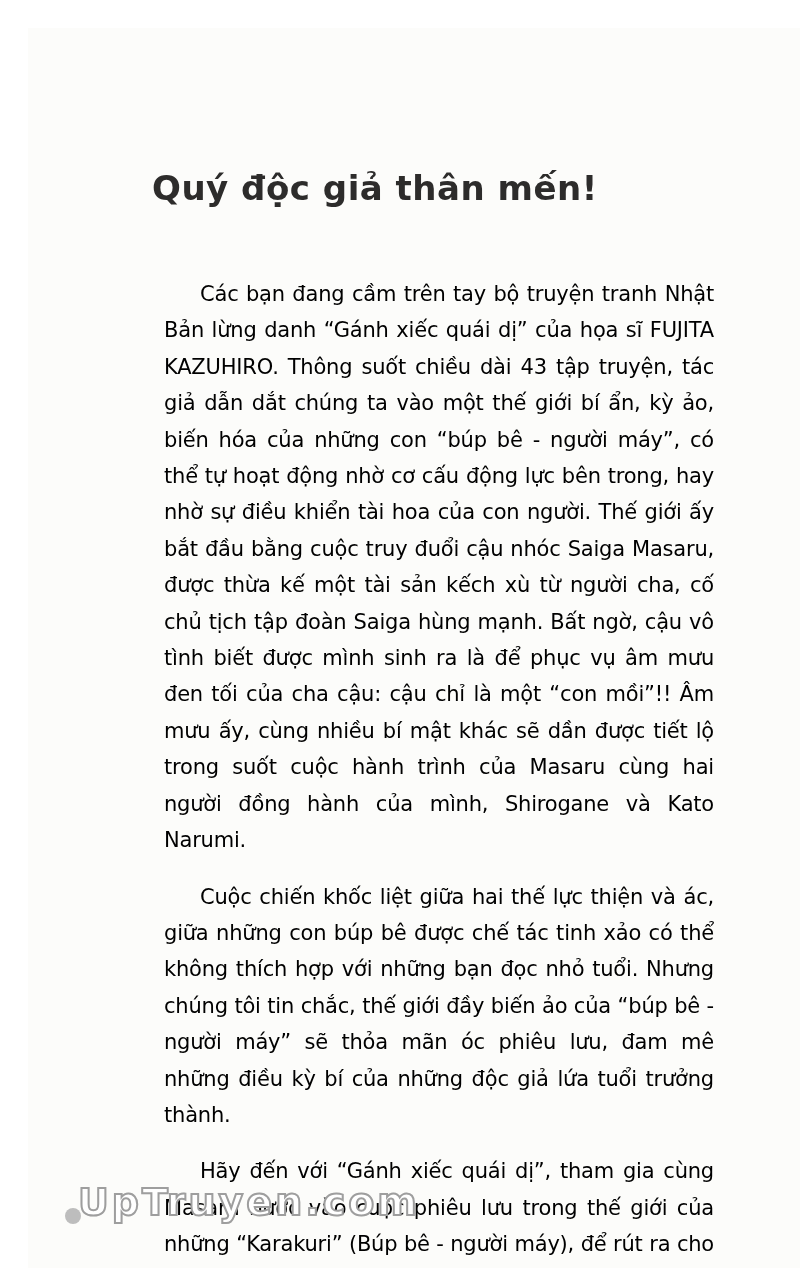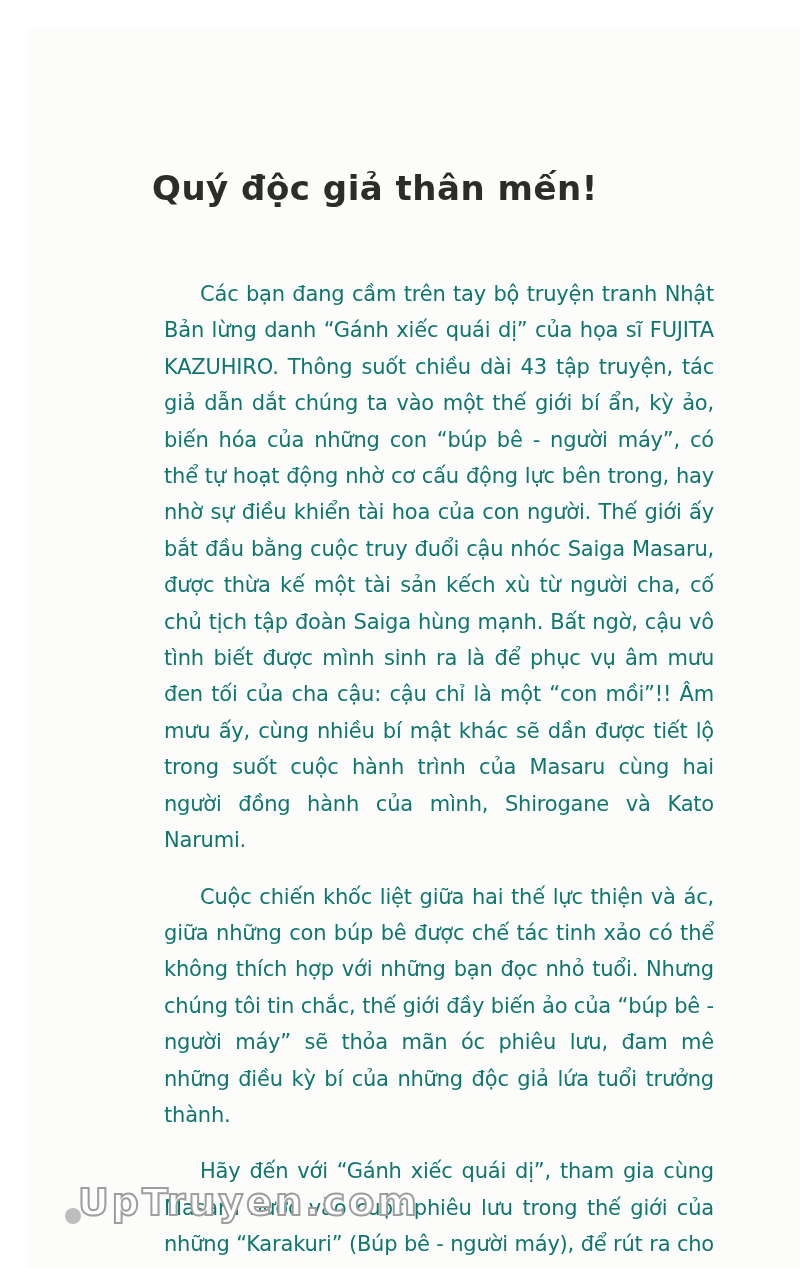--- a/index.html
+++ b/index.html
@@ -43,21 +43,21 @@
     color: #2d2c2b;
     margin-bottom: 40px;
   }
 
   .body-text p {
     font-size: 21px;
     line-height: 36.4px;
     letter-spacing: -0.2px;
     text-align: justify;
     text-indent: 36px;
-    color: #0f766e;
+    color: #000000;
   }
 
   .signature {
     margin-top: 14px;
     font-size: 22px;
     line-height: 36px;
     text-align: right;
     color: #2f2e2d;
     letter-spacing: 0px;
   }

